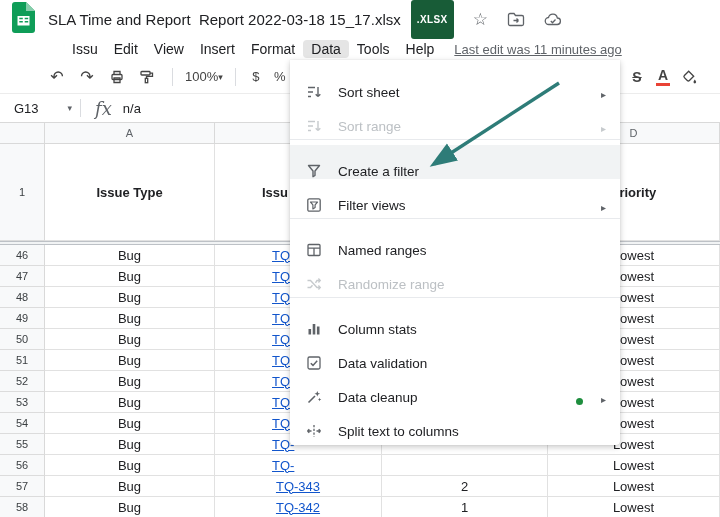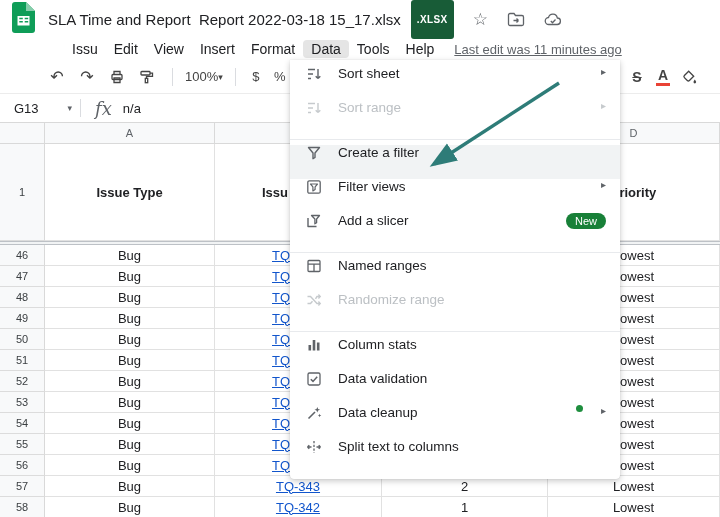--- a/index.html
+++ b/index.html
@@ -58,21 +58,21 @@
   .bold { font-weight:bold; }
   .frag-h { justify-content:flex-start; padding-left:47px; }
   .frag { justify-content:flex-start; padding-left:57px; }
   .link { color:#1155cc; text-decoration:underline; cursor:pointer; }
   .freeze-divider { height:4px; background:#f1f3f4; border-top:1px solid #bdc1c6; border-bottom:1px solid #bdc1c6; }
 
   
   .menu { position:absolute; left:290px; top:60px; width:330px; background:#fff; z-index:20;
           padding:6px 0; border-radius:0 0 4px 4px;
           box-shadow:0 2px 6px rgba(0,0,0,.22), 0 0 1px rgba(0,0,0,.18); }
-  .mi { height:34px; display:flex; align-items:flex-start; padding:0 14px 0 16px; font-size:13.5px; color:#202124; cursor:pointer; }
+  .mi { height:34px; display:flex; align-items:flex-end; padding:0 14px 0 16px; font-size:13.5px; color:#202124; cursor:pointer; }
   .mi-icon { width:18px; margin-right:14px; display:flex; align-items:center; }
   .mi-label { flex:1; white-space:nowrap; }
   .mi.hl { background:#f1f3f4; }
   .mi.disabled { color:#bcc0c4; cursor:default; }
   .mi.disabled svg path, .mi.disabled svg rect { stroke:#c6cacd; }
   .subarrow { color:#5f6368; font-size:10px; margin-left:10px; }
   .mi.disabled .subarrow { color:#c6cacd; }
   .sep { height:1px; background:#e8eaed; margin:5px 0; }
   .new-badge { background:#188038; color:#fff; font-size:11px; padding:2px 9px; border-radius:10px; }
   .dot { width:7px; height:7px; border-radius:50%; background:#1e8e3e; margin-right:8px; }
@@ -348,30 +348,20 @@
       <span class="mi-icon">
         <svg width="16" height="16" viewBox="0 0 16 16" fill="none" stroke="#5f6368" stroke-linejoin="round">
           <rect x="1.8" y="1.8" width="12.4" height="12.4" rx="1.5" stroke-width="1.3"></rect>
           <path d="M4.5 5h7L9.1 7.8v2.8l-2.2 1.3V7.8L4.5 5z" stroke-width="1.2"></path>
         </svg>
       </span>
       <span class="mi-label">Filter views</span>
       <span class="subarrow">▸</span>
     </div>
 
-    <div class="mi">
-      <span class="mi-icon">
-        <svg width="16" height="16" viewBox="0 0 16 16" fill="none" stroke="#5f6368" stroke-linejoin="round">
-          <path d="M2 5v8.5h8.5" stroke-width="1.4"></path>
-          <path d="M5.5 2.5h8L10.6 6v3.8l-1.7 1V6L5.5 2.5z" stroke-width="1.3"></path>
-        </svg>
-      </span>
-      <span class="mi-label">Add a slicer</span>
-      <span class="new-badge">New</span>
-    </div>
 
     <div class="sep"></div>
 
     <div class="mi">
       <span class="mi-icon">
         <svg width="16" height="16" viewBox="0 0 16 16" fill="none" stroke="#5f6368" stroke-width="1.3">
           <rect x="2" y="2.5" width="12" height="11" rx="1"></rect>
           <path d="M2 6.2h12M8 6.2v7.3"></path>
         </svg>
       </span>

